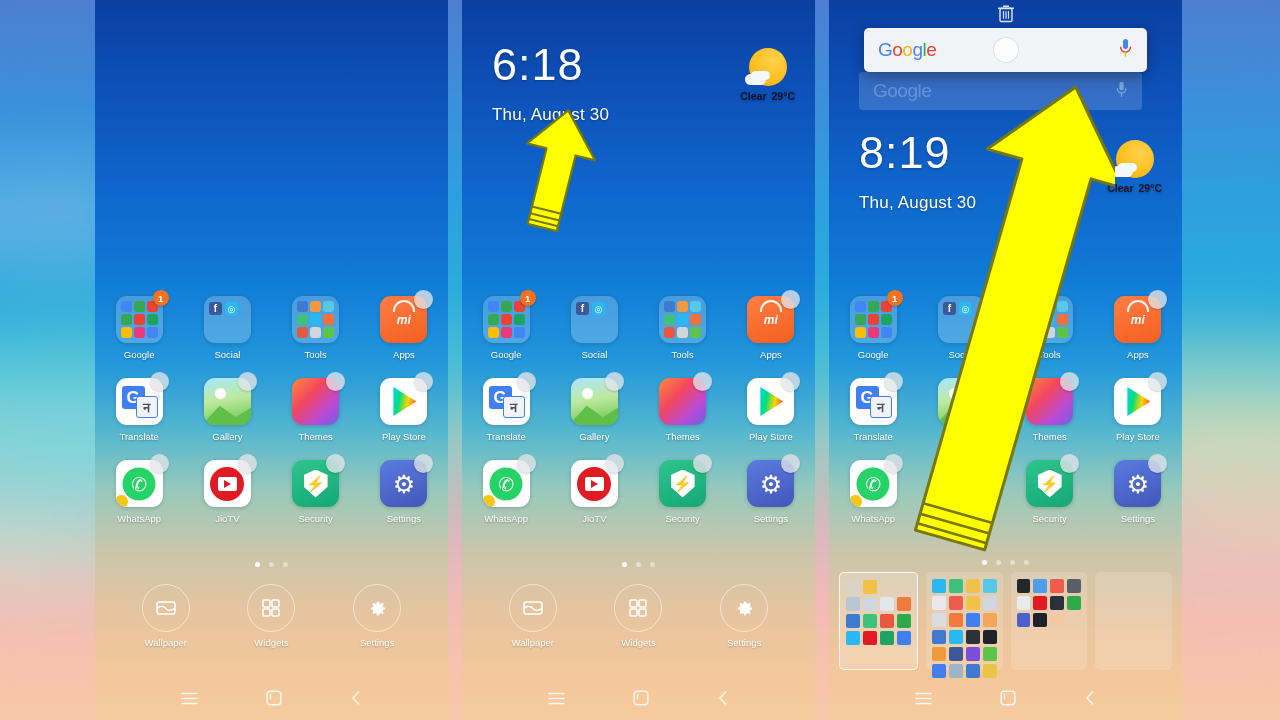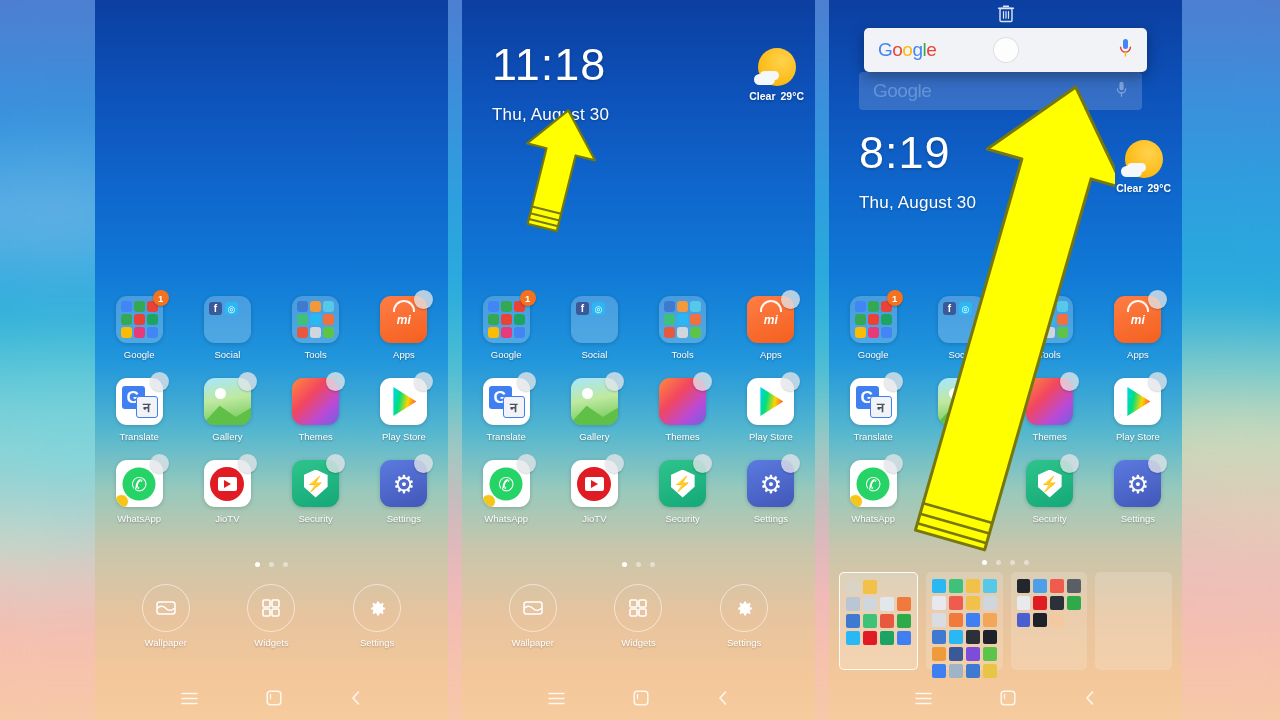--- a/index.html
+++ b/index.html
@@ -70,22 +70,22 @@
   .clock-time{
     font-size:45px; font-weight:300; line-height:1;
     letter-spacing:1px;
   }
   .clock-date{
     font-size:17px; font-weight:400; margin-top:18px;
     letter-spacing:.2px;
   }
 
   .weather-widget{
-    position:absolute; right:11px; top:48px;
-    text-align:center; color:#ffffff;
+    position:absolute; right:20px; top:48px;
+    text-align:center; color:#0f172a;
     text-shadow:0 1px 3px rgba(0,0,0,.3);
   }
   .weather-sun{
     width:38px;height:38px;border-radius:50%;
     background:radial-gradient(circle at 62% 34%, #ffd24d 0%, #fcb913 70%, #f5a800 100%);
     margin:0 auto; position:relative;
   }
   .weather-cloud{
     position:absolute; left:-4px; bottom:1px;
     width:21px;height:11px;border-radius:7px;
@@ -531,21 +531,21 @@
           <path d="M8.5 2L3 8l5.5 6" stroke="currentColor" stroke-width="1.6" fill="none" stroke-linecap="round" stroke-linejoin="round"></path>
         </svg>
       </span>
     </div>
 </div>
 
 <div class="panel" id="panel-2">
   <div class="panel-wall"></div>
 
   <div class="clock-widget">
-    <div class="clock-time">11:18</div>
+    <div class="clock-time">6:18</div>
     <div class="clock-date">Thu, August 30</div>
   </div>
 
   <div class="weather-widget">
     <div class="weather-sun">
       <div class="weather-cloud"></div>
     </div>
     <div class="weather-text">
       <span>Clear</span><span class="t">29°C</span>
     </div>

